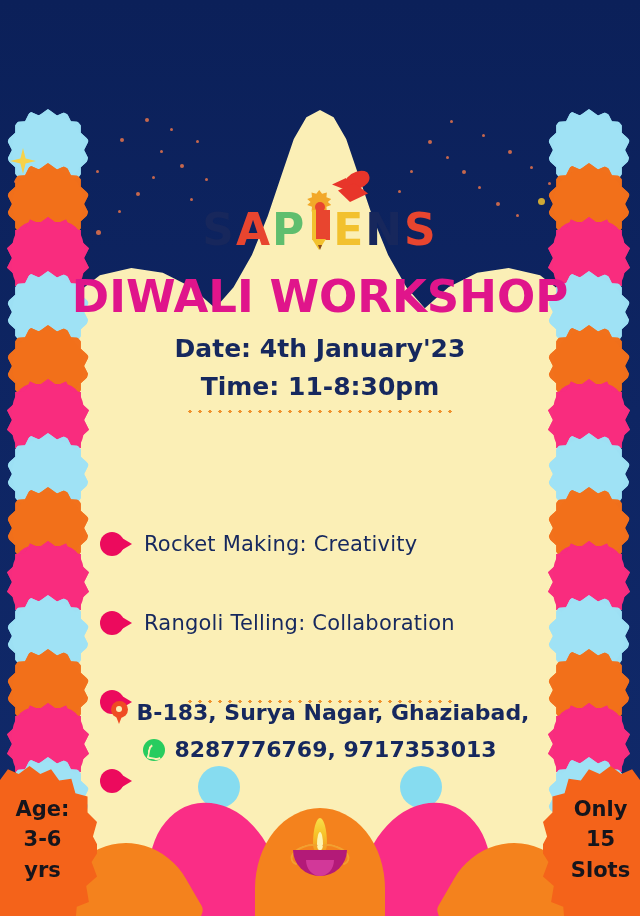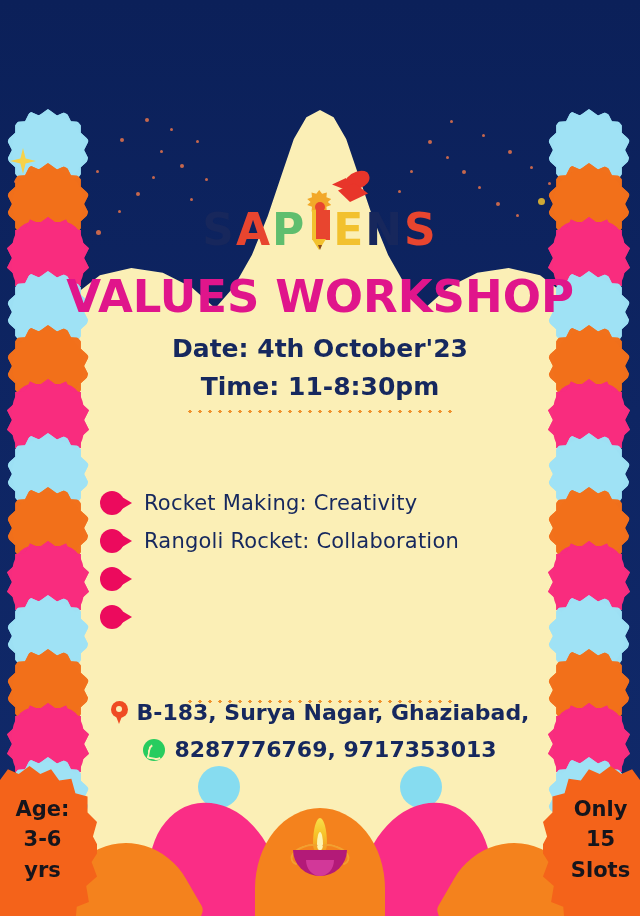--- a/index.html
+++ b/index.html
@@ -160,21 +160,21 @@
     position:absolute; left:0; right:0; top:438px;
     font-family:"DejaVu Sans", sans-serif;
     font-weight:bold; font-size:24px; color:#16285e; letter-spacing:.5px;
   }
 
   .activities {
     position:absolute; left:100px; top:484px; width:460px;
     text-align:left;
   }
   .act-row {
-    display:flex; align-items:center; height:38px; margin-bottom:0px;
+    display:flex; align-items:center; height:38px; margin-bottom:0px;margin-top:41px;
   }
   .act-bullet { position:relative; width:44px; height:26px; flex:0 0 44px; }
   .act-dot {
     position:absolute; left:0; top:1px; width:24px; height:24px;
     border-radius:50%; background:#ec0a5d;
   }
   .act-arrow {
     position:absolute; left:22px; top:7px; width:0; height:0;
     border-top:6px solid transparent; border-bottom:6px solid transparent;
     border-left:10px solid #ec0a5d;
@@ -369,41 +369,41 @@
         <span class="ltr-s2">S</span>
       </div>
     </div>
 
     <div class="bird">
       <div class="bird-w1"></div>
       <div class="bird-w2"></div>
       <div class="bird-w3"></div>
     </div>
 
-    <div class="title">VALUES WORKSHOP</div>
-    <div class="date-line">Date: 4th October'23</div>
+    <div class="title">DIWALI WORKSHOP</div>
+    <div class="date-line">Date: 4th January'23</div>
     <div class="time-line">Time: 11-8:30pm</div>
 
     <div class="divider d1"><span class="dots"></span></div>
 
 
     <div class="activities">
       <div class="act-row">
         <span class="act-bullet">
           <span class="act-dot"></span>
             <span class="act-arrow"></span>
         </span>
         <span class="act-text">Rocket Making: Creativity</span>
       </div>
       <div class="act-row">
         <span class="act-bullet">
           <span class="act-dot"></span>
             <span class="act-arrow"></span>
         </span>
-        <span class="act-text">Rangoli Rocket: Collaboration</span>
+        <span class="act-text">Rangoli Telling: Collaboration</span>
       </div>
       <div class="act-row">
         <span class="act-bullet">
           <span class="act-dot"></span>
             <span class="act-arrow"></span>
         </span>
       </div>
       <div class="act-row">
         <span class="act-bullet">
           <span class="act-dot"></span>

